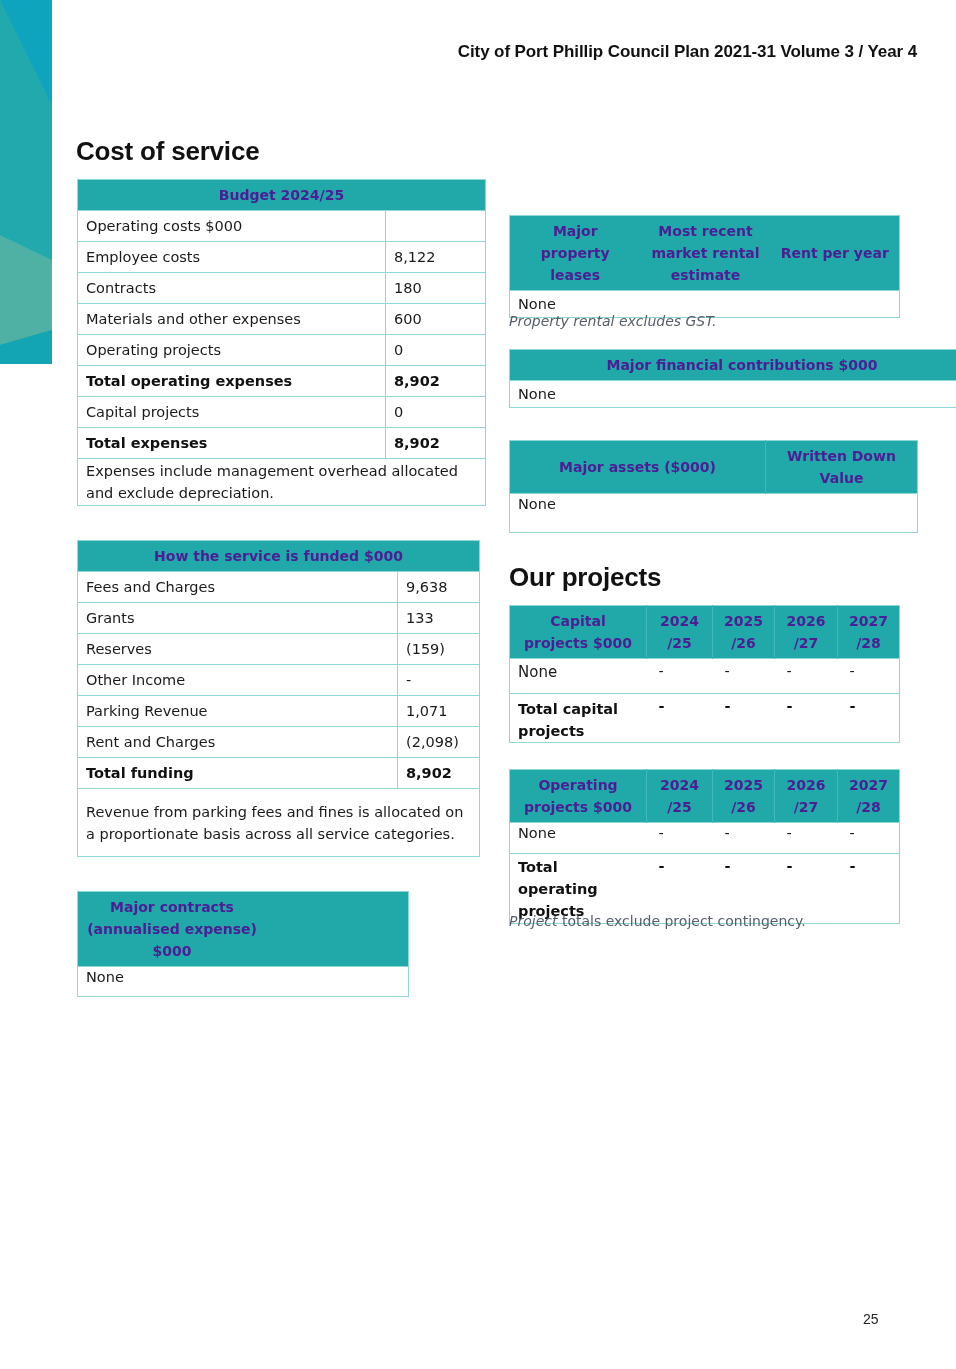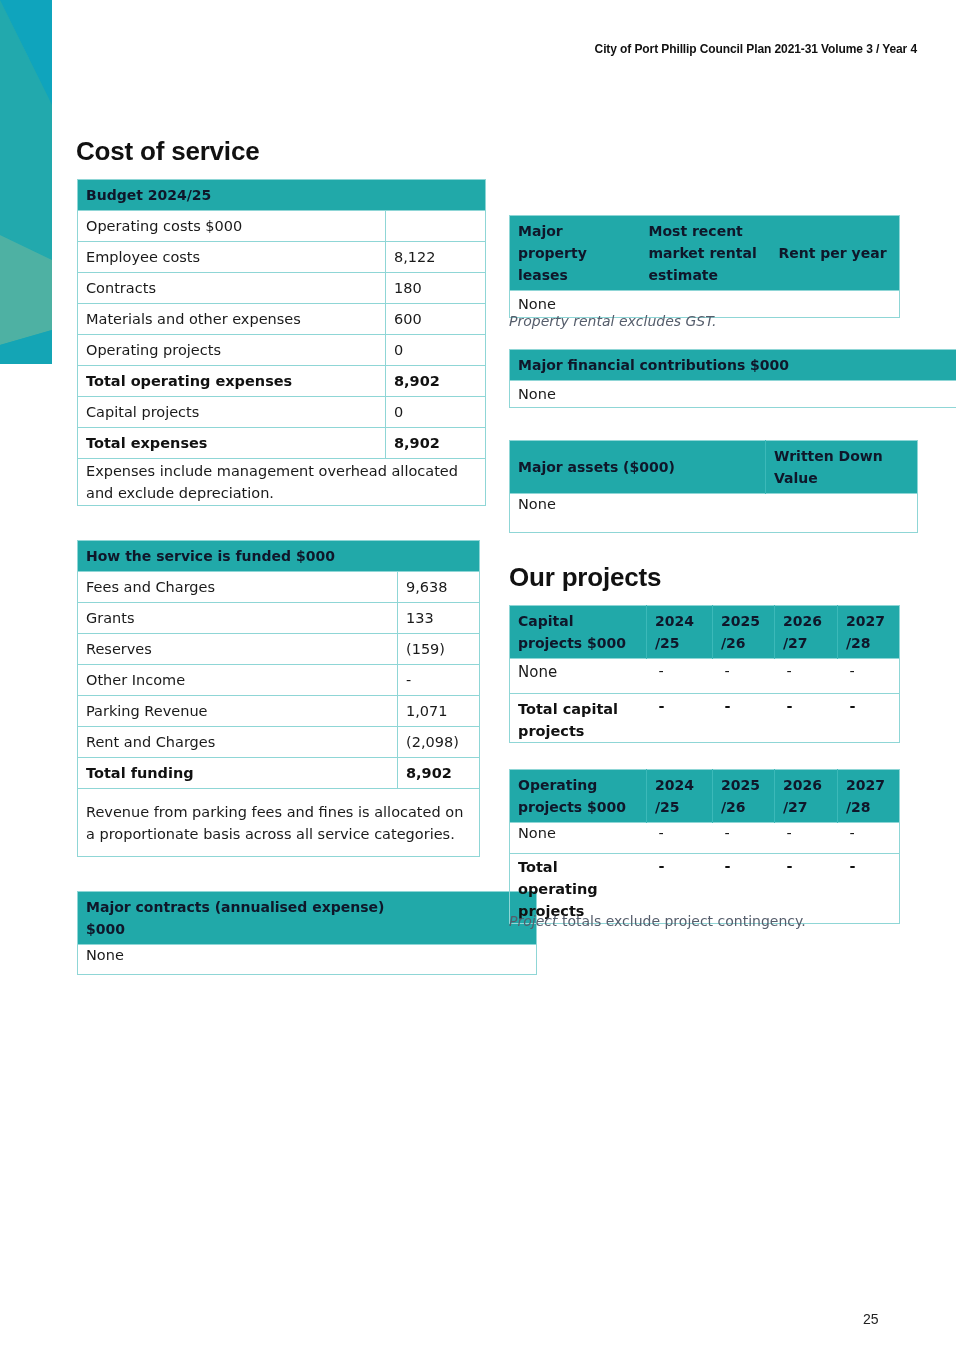--- a/index.html
+++ b/index.html
@@ -2,28 +2,28 @@
 <html><head>
 <meta charset="utf-8">
 <style>
   * { box-sizing: border-box; margin: 0; padding: 0; }
   html, body { width: 956px; height: 1369px; background: #ffffff; overflow: hidden; }
   body { position: relative; font-family: "DejaVu Sans", sans-serif; color: #111; }
 
   .sidebar-deco { position: absolute; left: 0; top: 0; width: 52px; height: 364px; overflow: hidden; }
   .sidebar-deco svg { display: block; }
 
-  .running-header { position: absolute; top: 42px; right: 39px; font-family: "Liberation Sans", sans-serif; font-weight: bold; font-size: 12px; color: #111; letter-spacing: -0.1px; }
+  .running-header { position: absolute; top: 42px; right: 39px; font-family: "Liberation Sans", sans-serif; font-weight: bold; font-size: 17px; color: #111; letter-spacing: -0.1px; }
 
   .page-number { position: absolute; top: 1311px; left: 863px; font-family: "Liberation Sans", sans-serif; font-size: 14px; color: #222; }
 
   .section-title { position: absolute; font-family: "Liberation Sans", sans-serif; font-weight: bold; font-size: 26px; color: #111; letter-spacing: -0.2px; }
 
   table.tbl { position: absolute; border-collapse: collapse; font-family: "DejaVu Sans", sans-serif; font-size: 14px; table-layout: fixed; }
-  table.tbl th { background: #21a9a9; color: #0f172a; font-weight: bold; text-align: left; vertical-align: middle; font-size: 14px; line-height: 22px; padding: 4px 8px; }
+  table.tbl th { background: #21a9a9; color: #4c1d95; font-weight: bold; text-align: center; vertical-align: middle; font-size: 14px; line-height: 22px; padding: 4px 8px; }
   table.tbl td { border: 1.5px solid #8fd6d6; padding: 0 8px; height: 31px; vertical-align: middle; color: #1a1a1a; font-size: 14.5px; }
   table.tbl tr.bold td { font-weight: bold; color: #111; }
   table.tbl td.note { line-height: 22px; padding-top: 1px; padding-bottom: 1px; }
   table.tbl { border: 1.5px solid #8fd6d6; }
 
   .note-text { position: absolute; font-family: "DejaVu Sans", sans-serif; font-size: 14px; color: #555d6b; }
   .note-text .it { font-style: italic; }
 
   table.proj th { padding: 4px 8px; line-height: 22px; border-right: 1.5px solid #3cb9b9; }
   table.proj th:last-child { border-right: none; }
@@ -134,21 +134,21 @@
     <tr class="bold">
         <td>Total funding</td>
         <td>8,902</td>
       </tr>
     <tr>
         <td colspan="2" class="note" style="height:68px;">Revenue from parking fees and fines is allocated on a proportionate basis across all service categories.</td>
       </tr>
   </tbody>
 </table>
 
-<table class="tbl" style="left:77px; top:891px; width:460px;">
+<table class="tbl" style="left:77px; top:891px; width:332px;">
   <thead>
     <tr>
         <th style="padding-right:150px;">Major contracts (annualised expense) $000</th>
       </tr>
   </thead>
   <tbody>
     <tr>
         <td style="height:30px; vertical-align:top; padding-top:2px;">None</td>
       </tr>
   </tbody>

